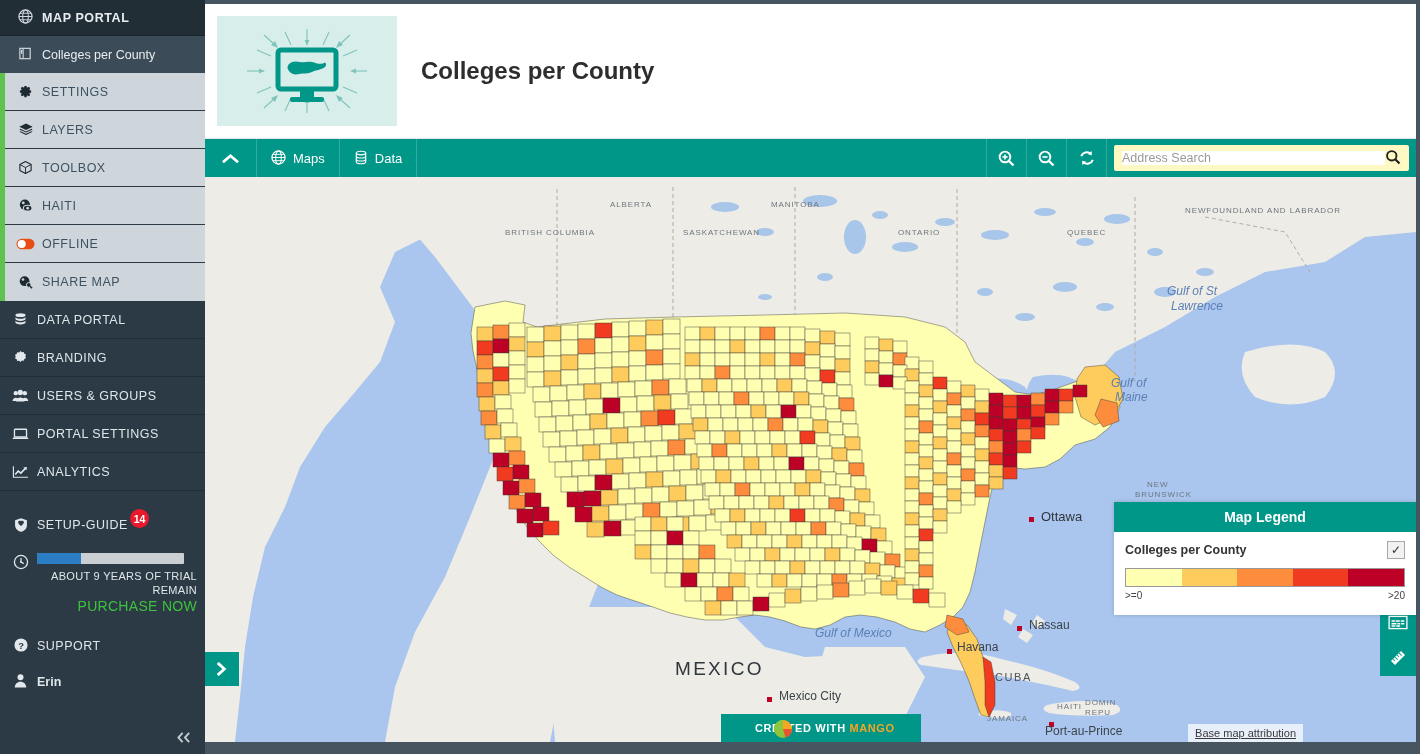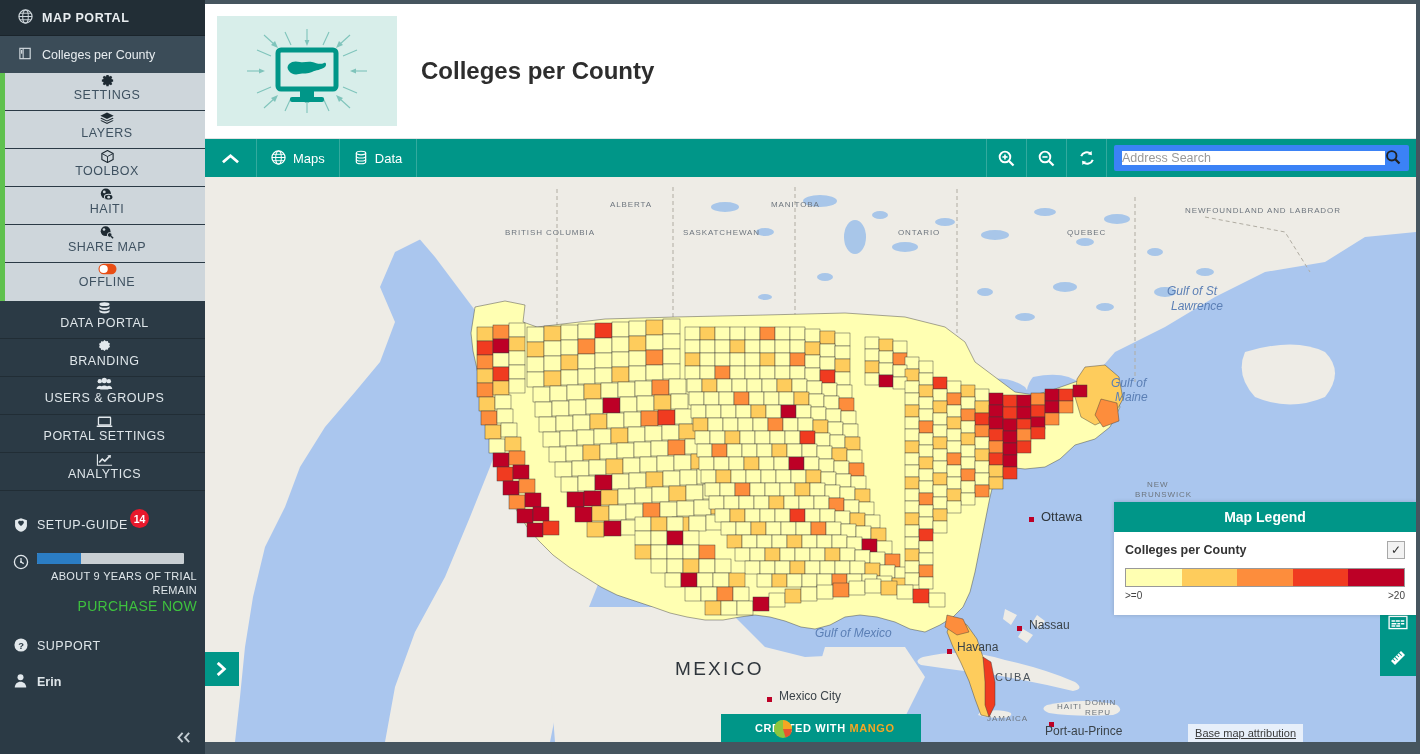--- a/index.html
+++ b/index.html
@@ -35,21 +35,20 @@
 
   .sb-light {
     background: #ced6db;
     border-left: 5px solid #5fc14e;
     position: relative;
   }
   .sb-row {
     height: 38px; display: flex; align-items: center;
     padding-left: 4px; cursor: pointer;
     border-bottom: 1px solid #2b3a45;
-    flex-direction: column;
   }
   .sb-light .sb-row:last-child { border-bottom: none; }
   .sb-row .ico { width: 33px; text-align: center; font-size: 15px; line-height: 1; color: #1e2a32; display:flex; align-items:center; justify-content:center;}
   .sb-row .lbl { font-size: 12.5px; letter-spacing: .5px; color: #3e5160; }
 
   .sb-dark .sb-row { border-bottom: 1px solid #212d35; }
   .sb-dark .sb-row .ico { color: #e2e8ec; }
   .sb-dark .sb-row .lbl { color: #dfe6ea; }
 
   .sb-gap { height: 14px; background: #2b3a45; }
@@ -118,21 +117,21 @@
     user-select: none;
   }
   .tb-btn .gl { font-size: 15px; line-height: 1; }
   .tb-spacer { flex: 1; border-right: 1px solid #33aa9e; }
   .tb-icon {
     width: 40px; display: flex; align-items: center; justify-content: center;
     color: #fff; cursor: pointer; border-right: 1px solid #33aa9e; font-size: 16px;
   }
   .search-wrap { display: flex; align-items: center; padding: 0 7px; }
   .search-box {
-    width: 295px; height: 26px; background: #3b82f6; border-radius: 2px;
+    width: 295px; height: 26px; background: #fef9c3; border-radius: 2px;
     display: flex; align-items: center; padding: 0 8px;
   }
   .search-box input {
     flex: 1; border: none; outline: none; font-size: 12.5px;
     font-family: "Liberation Sans", sans-serif; color: #555;
   }
   .search-box input::placeholder { color: #9a9a9a; }
   .search-box .s-ico { color: #222; font-size: 15px; line-height:1; }
 
   
@@ -282,37 +281,37 @@
               <circle cx="7.3" cy="7" r="5.4" fill="#1e2a32"></circle>
               <circle cx="5.6" cy="5.2" r="1.5" fill="#ced6db"></circle>
               <ellipse cx="10.3" cy="10.8" rx="4.6" ry="3" fill="#1e2a32" stroke="#ced6db" stroke-width="1.1"></ellipse>
               <circle cx="10.3" cy="10.8" r="1.5" fill="#ced6db"></circle>
             </svg>
         </span>
         <span class="lbl">HAITI</span>
       </div>
       <div class="sb-row">
         <span class="ico">
+          <svg width="19" height="12" viewBox="0 0 20 12">
+              <rect x="0.5" y="0.5" width="19" height="11" rx="5.5" fill="#e84d14"></rect>
+              <circle cx="6" cy="6" r="4.3" fill="#fff"></circle>
+            </svg>
+        </span>
+        <span class="lbl">OFFLINE</span>
+      </div>
+      <div class="sb-row">
+        <span class="ico">
           <svg width="16" height="15" viewBox="0 0 17 16">
               <circle cx="7" cy="6.6" r="5.2" fill="#1e2a32"></circle>
               <circle cx="5.3" cy="4.8" r="1.4" fill="#ced6db"></circle>
               <circle cx="11.4" cy="10.6" r="2.5" fill="#1e2a32" stroke="#ced6db" stroke-width="1"></circle>
               <line x1="12.8" y1="12" x2="15" y2="14.2" stroke="#1e2a32" stroke-width="1.6"></line>
             </svg>
         </span>
         <span class="lbl">SHARE MAP</span>
-      </div>
-      <div class="sb-row">
-        <span class="ico">
-          <svg width="19" height="12" viewBox="0 0 20 12">
-              <rect x="0.5" y="0.5" width="19" height="11" rx="5.5" fill="#e84d14"></rect>
-              <circle cx="6" cy="6" r="4.3" fill="#fff"></circle>
-            </svg>
-        </span>
-        <span class="lbl">OFFLINE</span>
       </div>
     </div>
 
     <div class="sb-dark">
       <div class="sb-row">
         <span class="ico">
           <svg width="15" height="15" viewBox="0 0 16 16">
               <ellipse cx="8" cy="3.4" rx="5.4" ry="2" fill="#e2e8ec"></ellipse>
               <path fill="#e2e8ec" d="M2.6 5.3v2.2c0 1.1 2.4 2 5.4 2s5.4-.9 5.4-2V5.3c0 1.1-2.4 2-5.4 2s-5.4-.9-5.4-2z"></path>
               <path fill="#e2e8ec" d="M2.6 9v2.2c0 1.1 2.4 2 5.4 2s5.4-.9 5.4-2V9c0 1.1-2.4 2-5.4 2s-5.4-.9-5.4-2z"></path>

